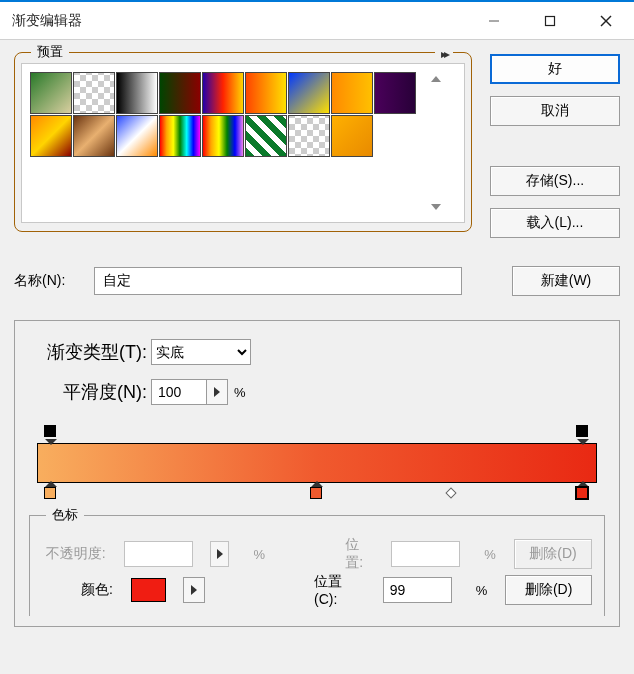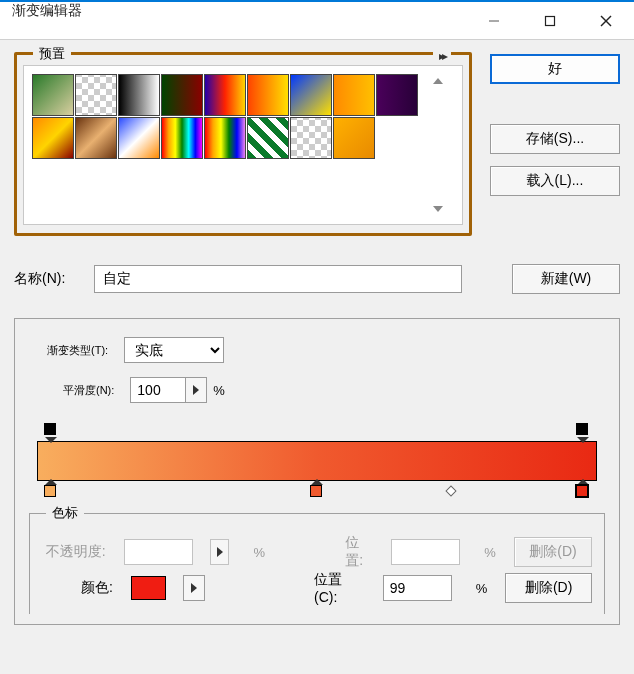--- a/index.html
+++ b/index.html
@@ -13,21 +13,21 @@
     overflow: hidden;
   }
   .window {
     width: 634px;
     height: 674px;
     background: #f0f0f0;
     border-top: 2px solid #0078d7;
   }
   .titlebar {
     display: flex;
-    align-items: flex-start;
+    align-items: center;
     height: 38px;
     background: #fff;
     padding-left: 12px;
     border-bottom: 1px solid #d0d0d0;
   }
   .titlebar .title {
     flex: 1;
     font-size: 14px;
     color: #222;
   }
@@ -43,22 +43,22 @@
   .win-btn svg { width: 12px; height: 12px; }
   .content {
     padding: 12px 14px 0 14px;
   }
   .row-top {
     display: flex;
     align-items: flex-start;
   }
   .presets-frame {
     flex: 1;
-    border: 3px solid #a16207;
-    border-radius: 2px;
+    border: 1px solid #a16207;
+    border-radius: 8px;
     padding: 10px 6px 8px 6px;
     position: relative;
   }
   .frame-label {
     position: absolute;
     top: -10px;
     left: 16px;
     background: #f0f0f0;
     padding: 0 6px;
     font-size: 13px;
@@ -152,28 +152,28 @@
     border: 1px solid #a0a0a0;
     margin-top: 24px;
     padding: 18px 14px 10px 14px;
     position: relative;
   }
   .inner-row {
     display: flex;
     align-items: center;
     margin-bottom: 14px;
   }
-  .inner-row .lbl { margin-right: 16px; font-size: 11px; }
+  .inner-row .lbl { margin-right: 4px; font-size: 18px; }
   select.combo {
     height: 26px;
     width: 100px;
     border: 1px solid #9a9a9a;
     background: #fff;
     font-size: 14px;
-    padding-left: 6px;
+    padding-left: 0;
   }
   .num-input {
     width: 56px;
     height: 26px;
     border: 1px solid #9a9a9a;
     background: #fff;
     padding: 0 6px;
     font-size: 14px;
   }
   .num-input.small { width: 69px; }
@@ -315,20 +315,21 @@
               <div class="swatch" style="background: linear-gradient(135deg, rgb(255, 176, 0), rgb(232, 138, 0));"></div>
             </div>
           <div class="scroll-slot">
             <div class="scroll-arrow scroll-up"></div>
             <div class="scroll-arrow scroll-down"></div>
           </div>
         </div>
       </div>
       <div class="side-buttons">
         <div class="btn primary">好</div>
+        <div class="btn">取消</div>
         <div style="height:16px"></div>
         <div class="btn">存储(S)...</div>
         <div class="btn">载入(L)...</div>
       </div>
     </div>
 
     <div class="name-row">
       <label>名称(N):</label>
       <input type="text" value="自定" style="">
       <div style="width:10px"></div>

